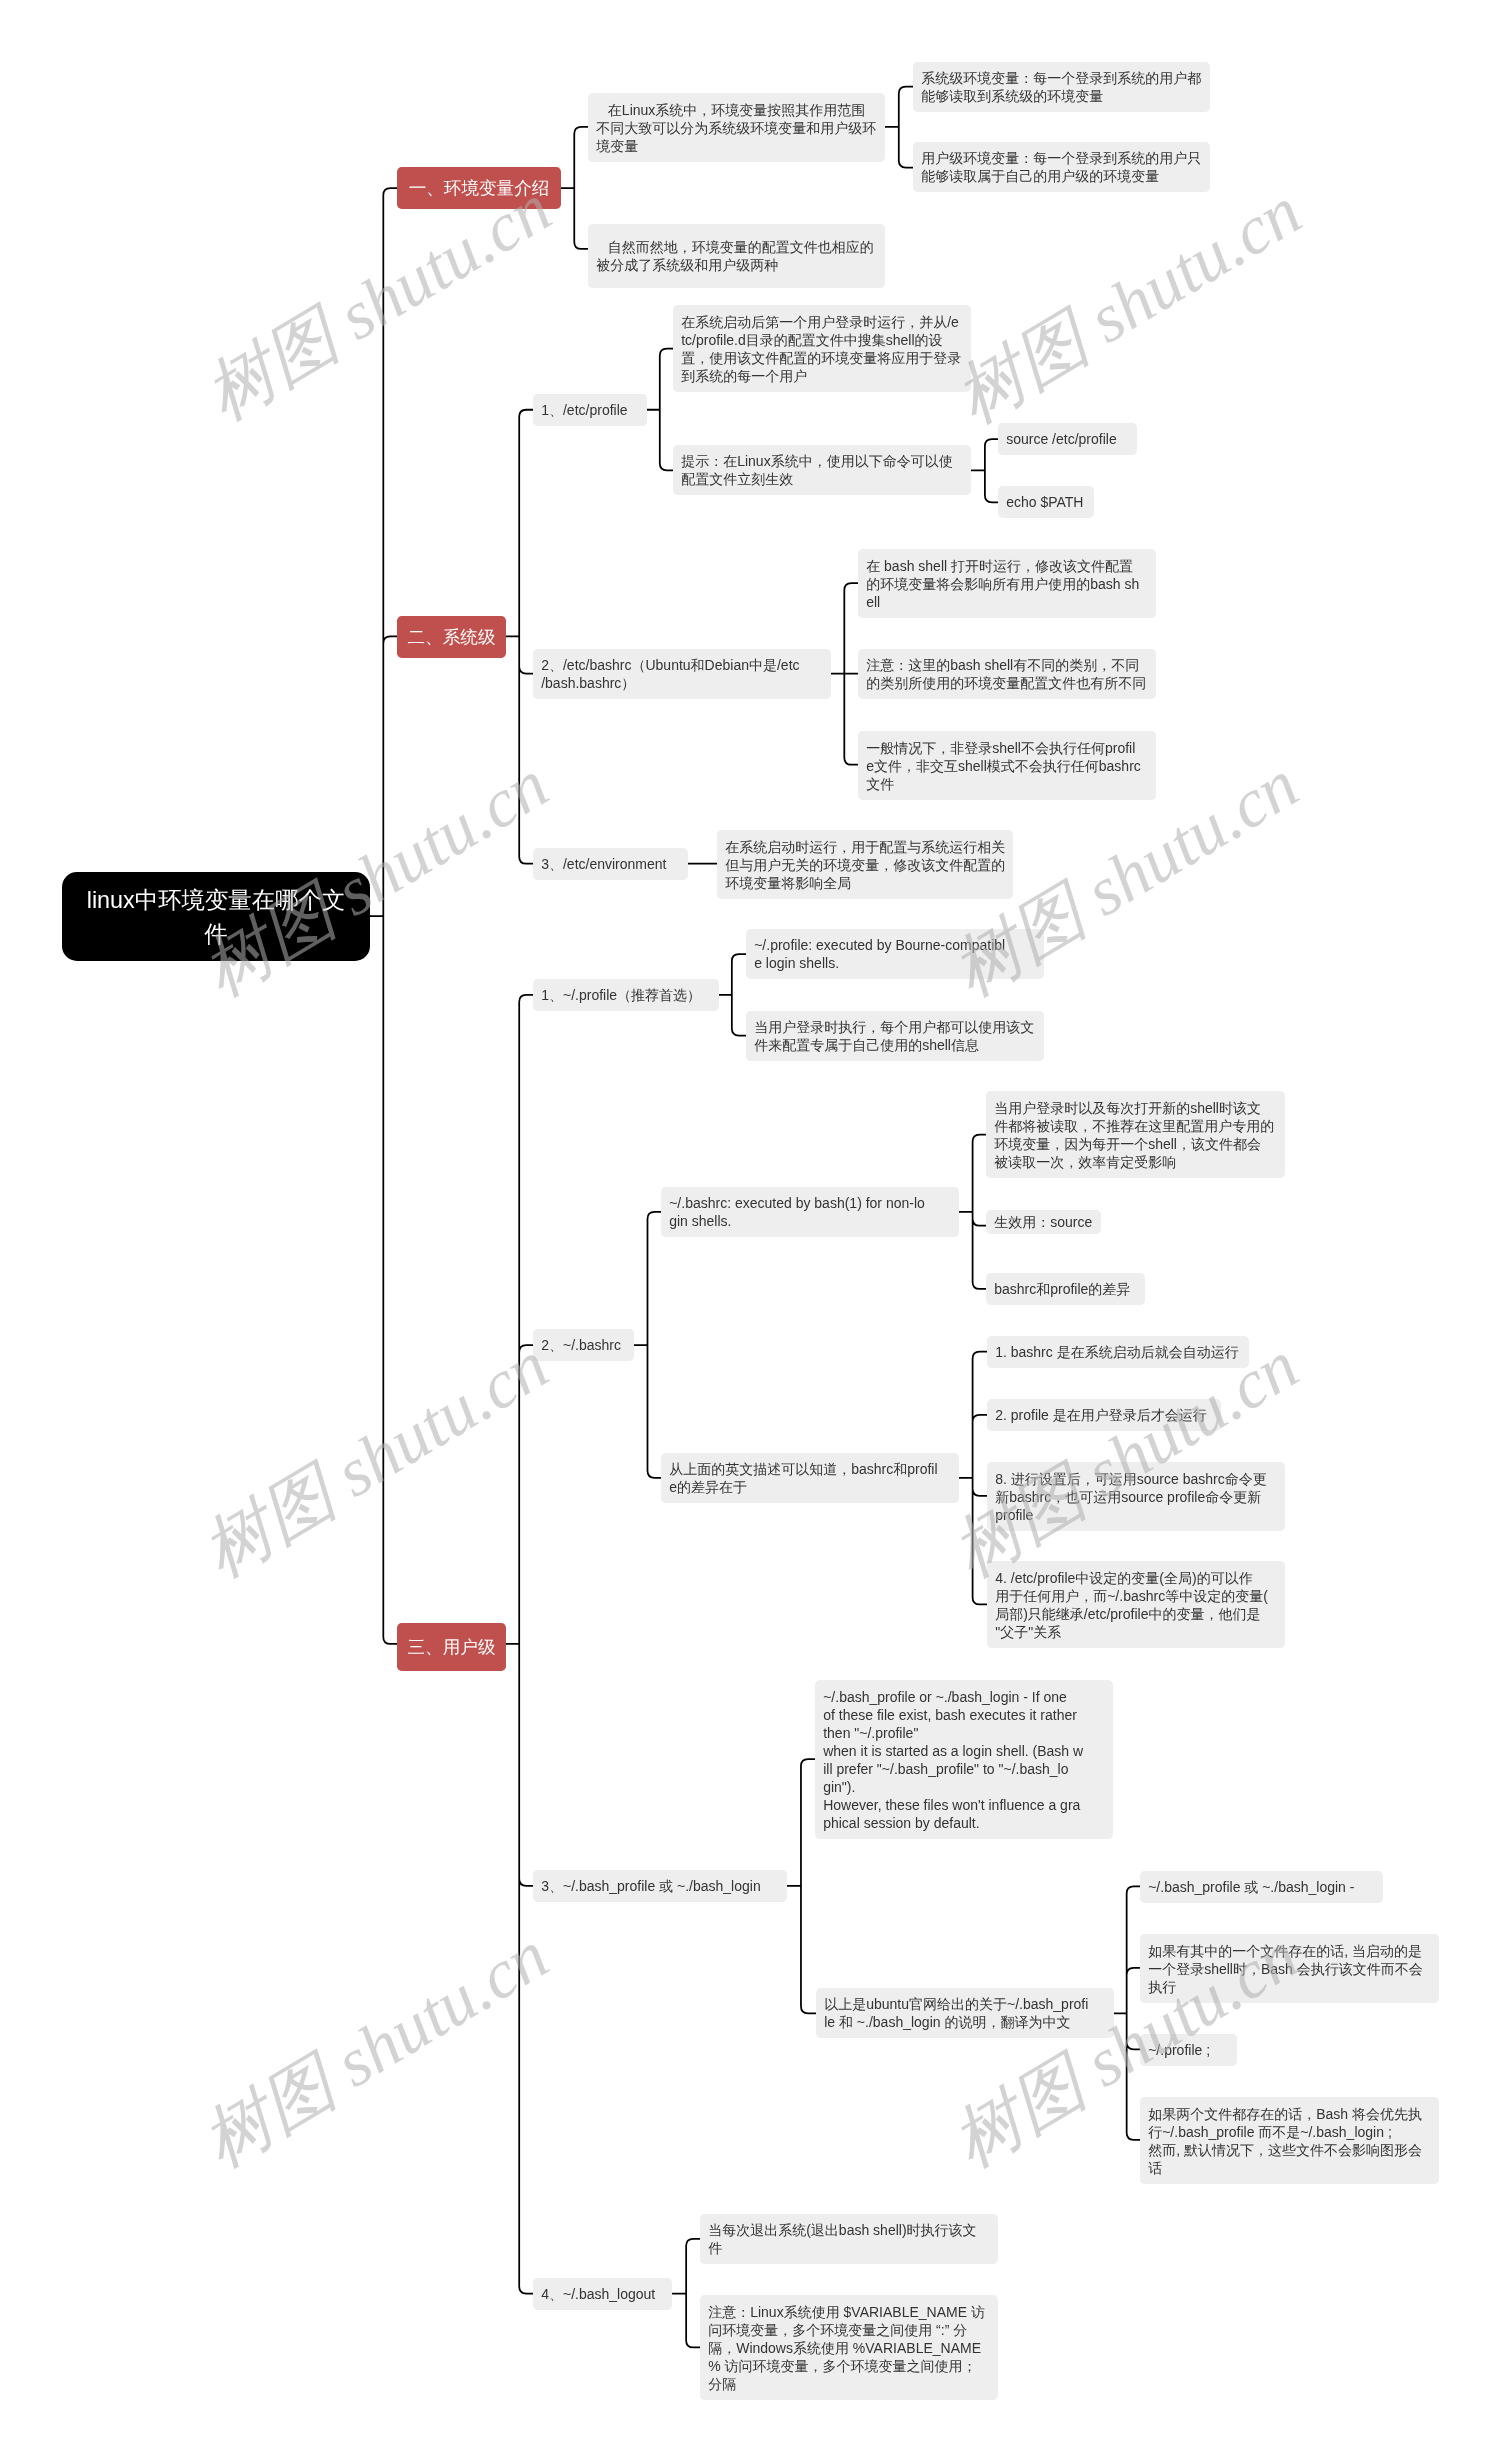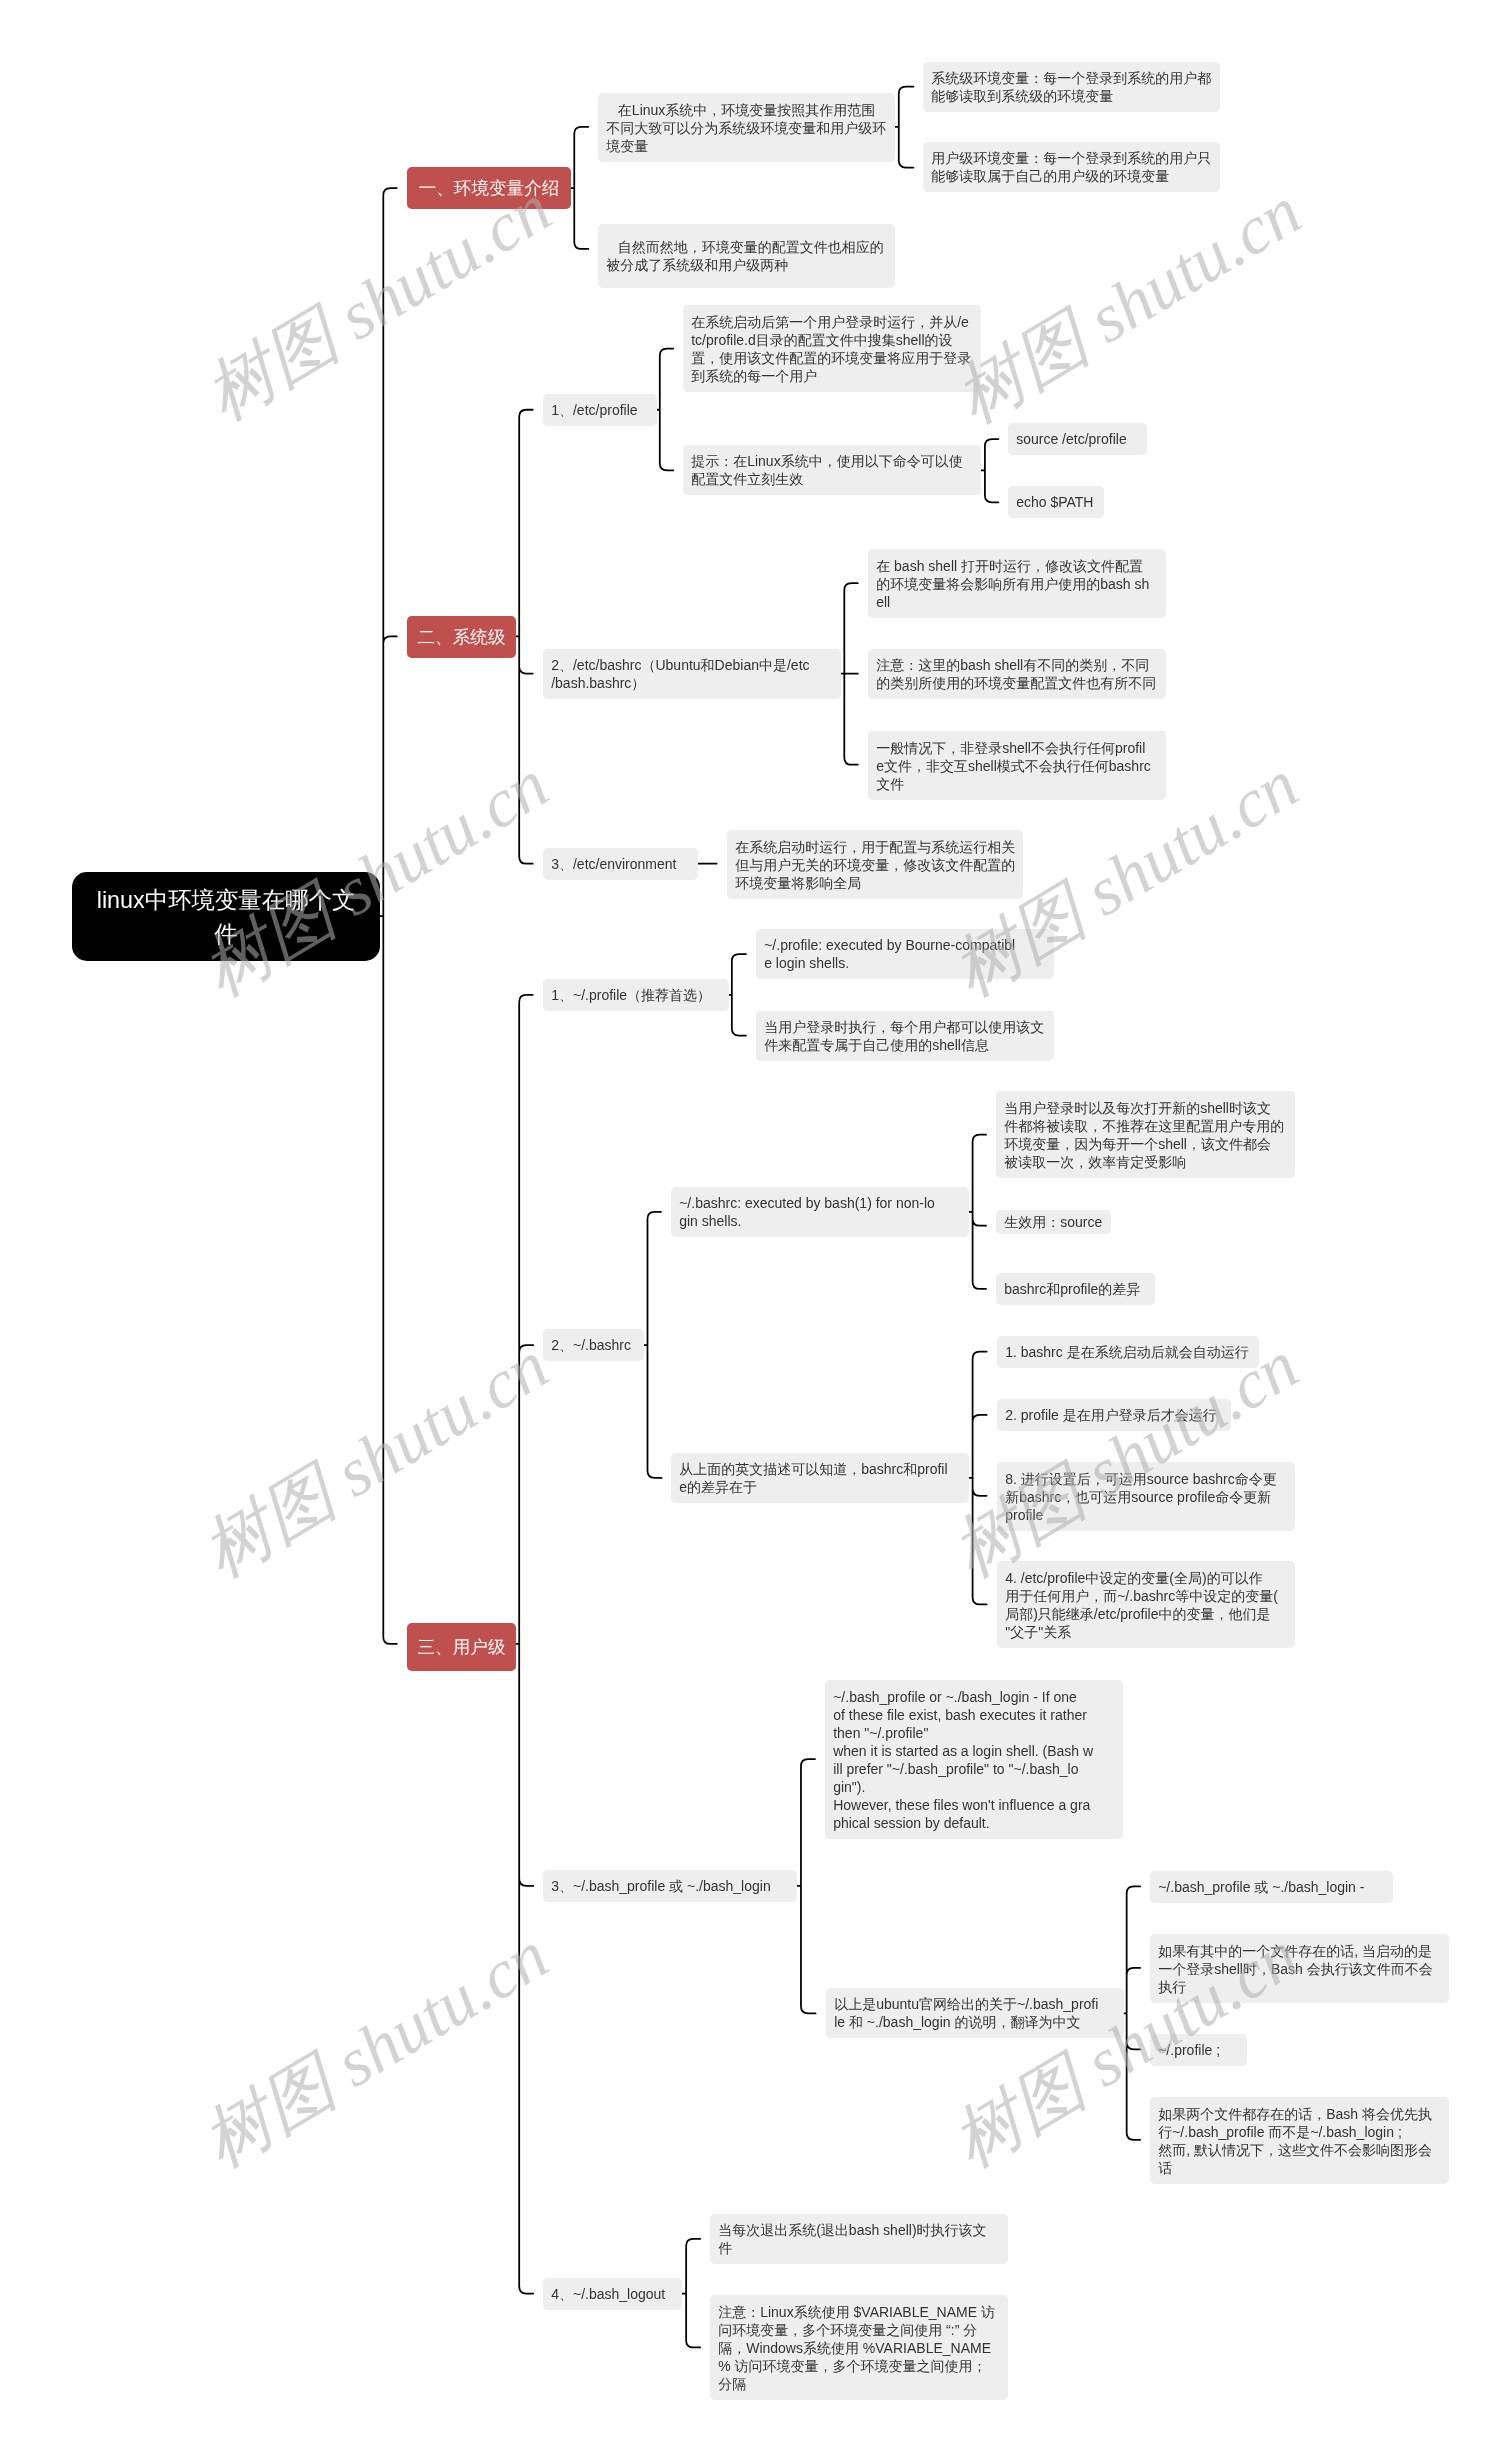--- a/index.html
+++ b/index.html
@@ -6,21 +6,21 @@
     --section-bg:#c0504d;
     --node-bg:#eeeeee;
     --root-bg:#000000;
     --line:#000000;
     --text:#333333;
   }
   html,body{margin:0;padding:0;background:#ffffff;}
   body{width:1500px;height:2462px;position:relative;overflow:hidden;
        font-family:"Liberation Sans","DejaVu Sans",sans-serif;}
   #links{position:absolute;left:0;top:0;z-index:1;}
-  .node,.section,.root{position:absolute;box-sizing:border-box;z-index:2;display:flex;align-items:center;margin-left:10px;}
+  .node,.section,.root{position:absolute;box-sizing:border-box;z-index:2;display:flex;align-items:center;}
   .node{background:var(--node-bg);border-radius:4.7px;padding:7px 8.2px;color:var(--text);
         font-size:14px;line-height:18px;}
   .node span{white-space:pre;display:block;}
   .section{background:var(--section-bg);border-radius:4.7px;color:#ffffff;font-size:17.6px;line-height:21px;
            justify-content:center;}
   .section span{white-space:pre;}
   .root{background:var(--root-bg);border-radius:15px;color:#ffffff;font-size:23.4px;line-height:34px;
         justify-content:center;text-align:center;padding:10.5px 11.7px;}
   .root span{white-space:pre;display:block;}
   .wm{position:absolute;z-index:5;pointer-events:none;white-space:nowrap;

